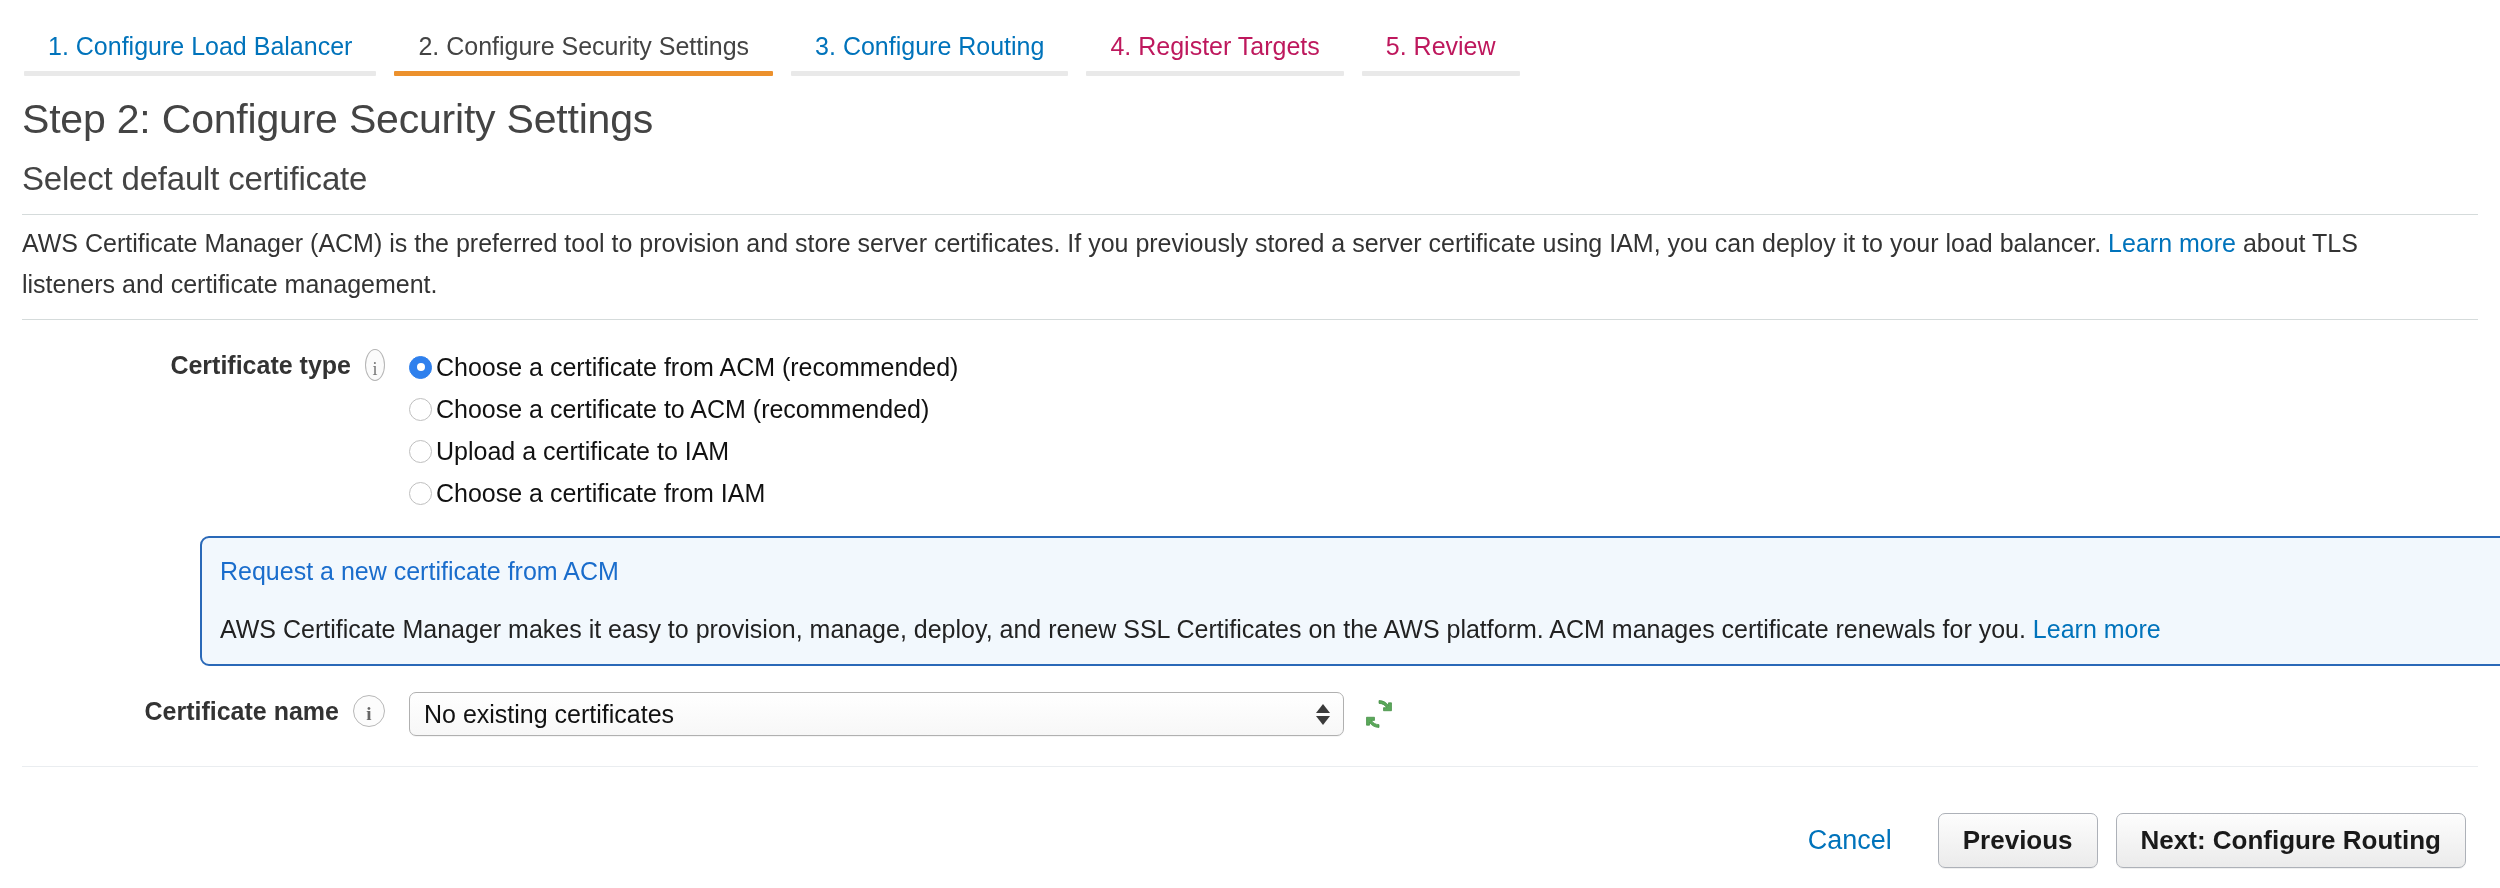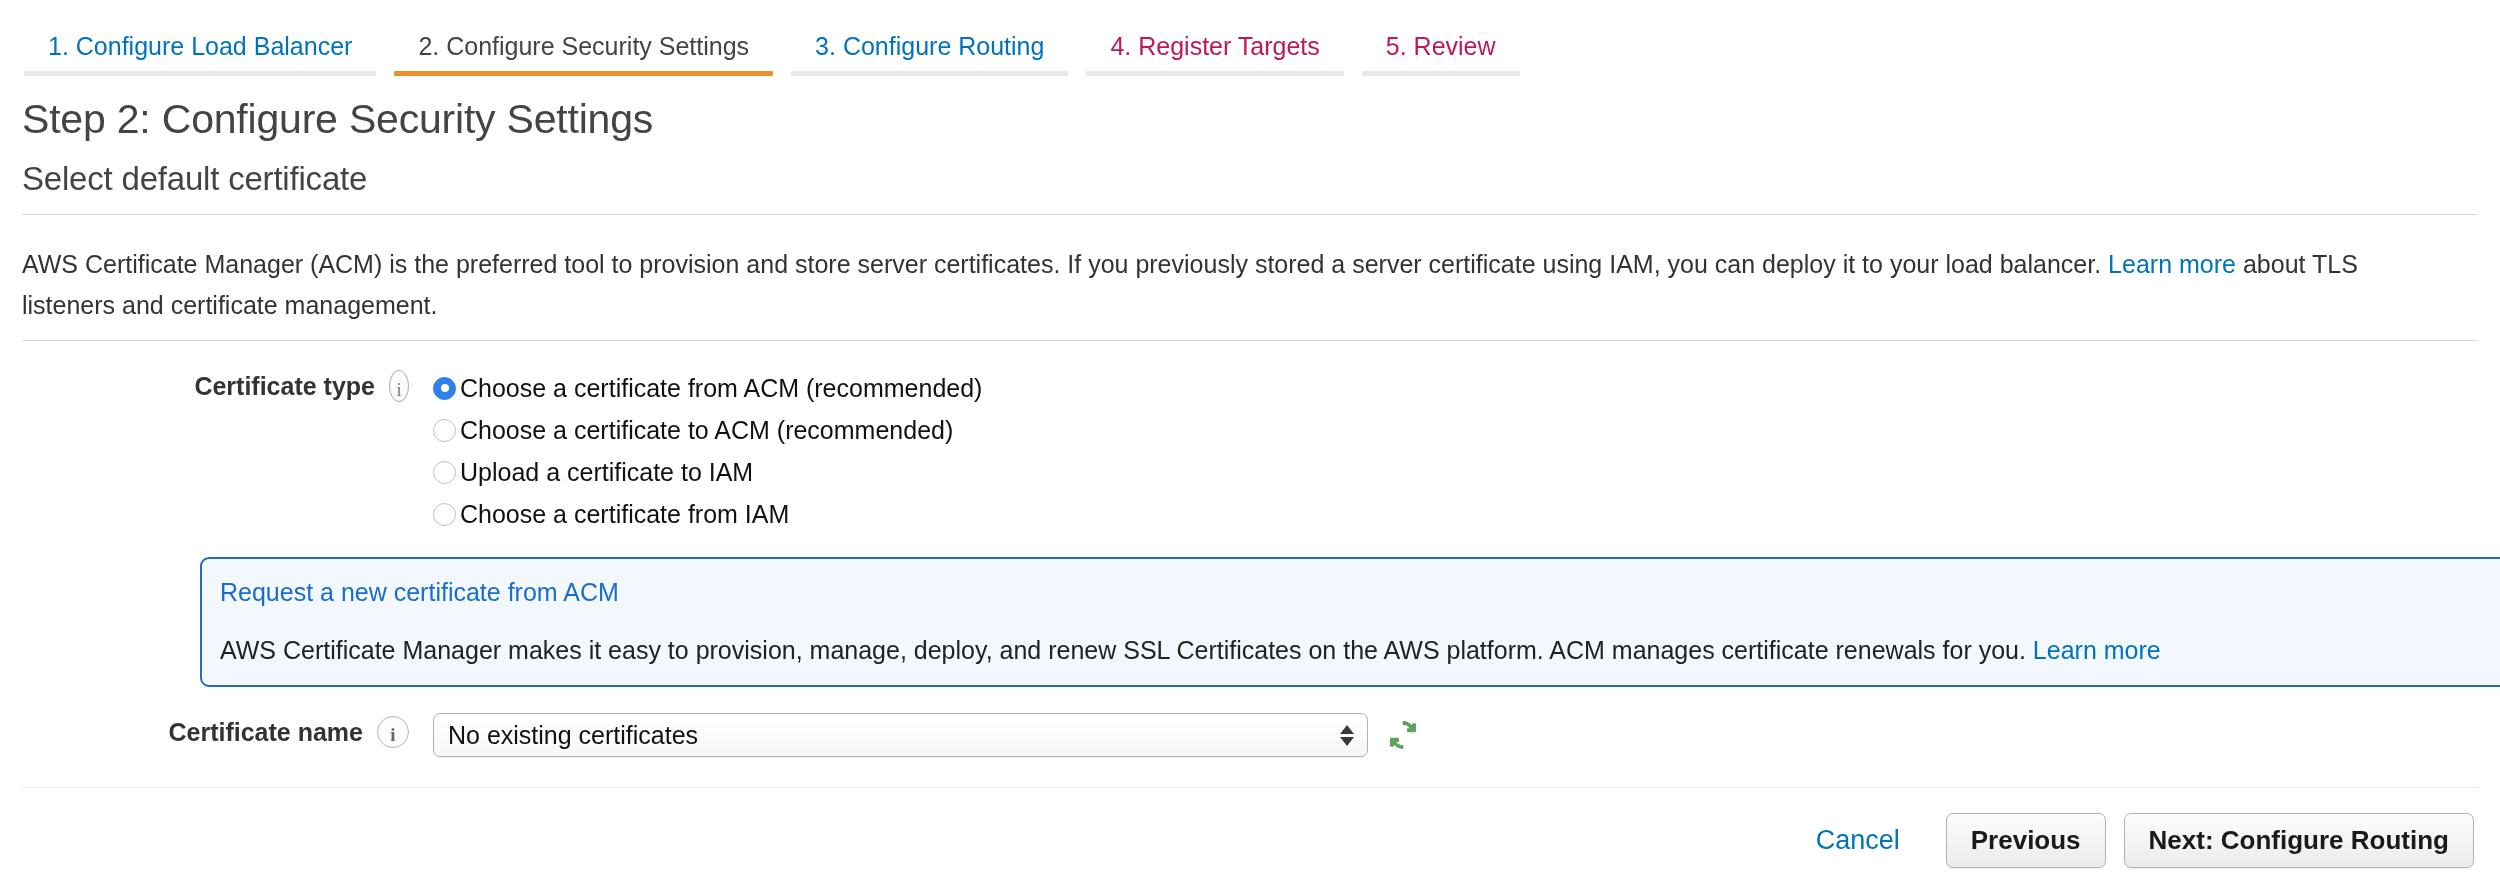--- a/index.html
+++ b/index.html
@@ -80,35 +80,34 @@
   }
   .hr.light {
     background: #eaedf0;
   }
 
   
   .intro {
     font-size: 25px;
     line-height: 41px;
     color: #333333;
-    margin: 29px 22px 0 22px;
+    margin: 8px 22px 0 22px;
     max-width: 2430px;
   }
   a.link {
     color: #0073bb;
     text-decoration: none;
     cursor: pointer;
   }
 
   
   .form-row {
     display: flex;
     align-items: flex-start;
     margin-top: 26px;
-    padding-left: 24px;
   }
   .form-label {
     width: 385px;
     min-width: 385px;
     text-align: right;
     font-size: 25px;
     font-weight: bold;
     color: #333333;
     line-height: 34px;
     padding-top: 2px;
@@ -273,21 +272,21 @@
   .refresh-icon {
     margin-left: 18px;
     cursor: pointer;
     line-height: 0;
   }
 
   
   .footer {
     position: absolute;
     left: 0;
-    right: 0;
+    right: 8px;
     bottom: 0;
     height: 96px;
     display: flex;
     align-items: center;
     justify-content: flex-end;
     padding-right: 26px;
     box-sizing: border-box;
   }
   .cancel-link {
     font-size: 27px;

